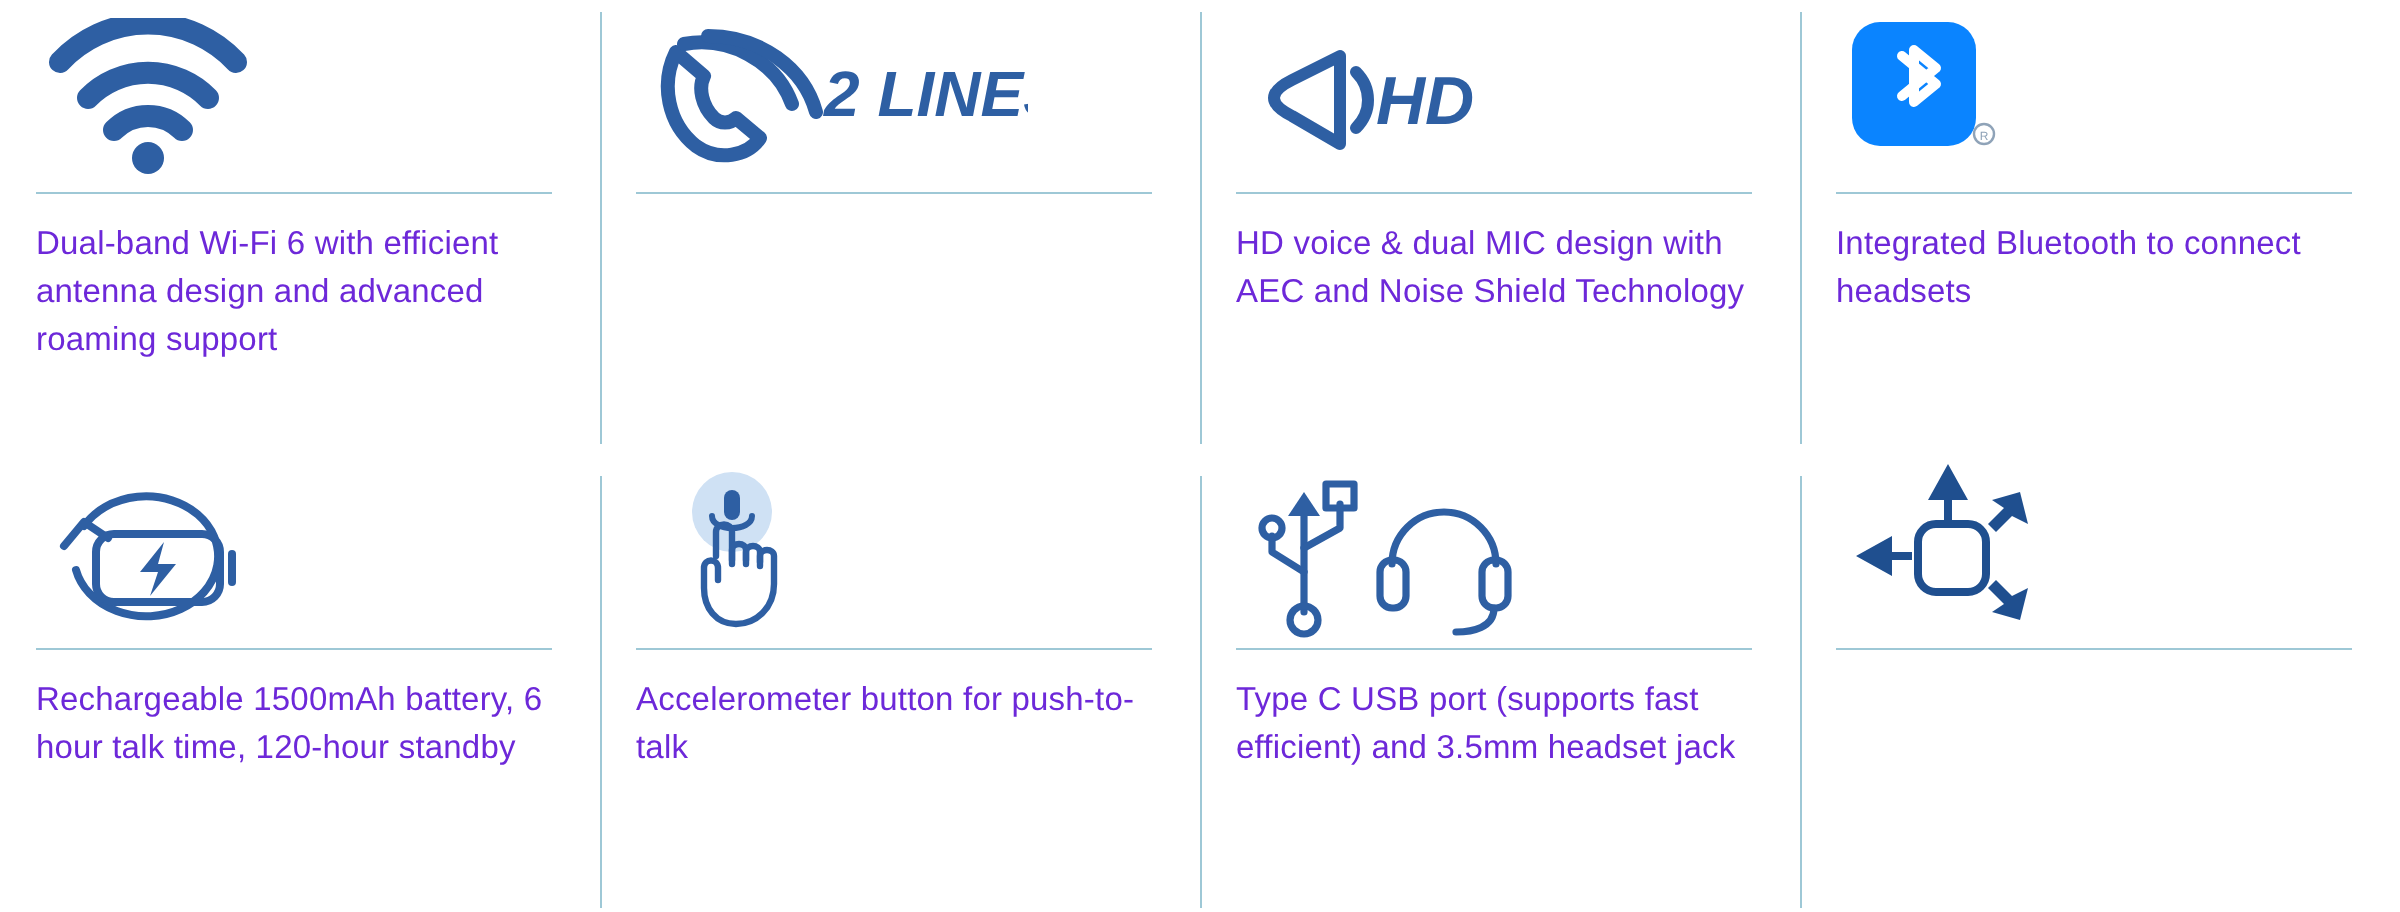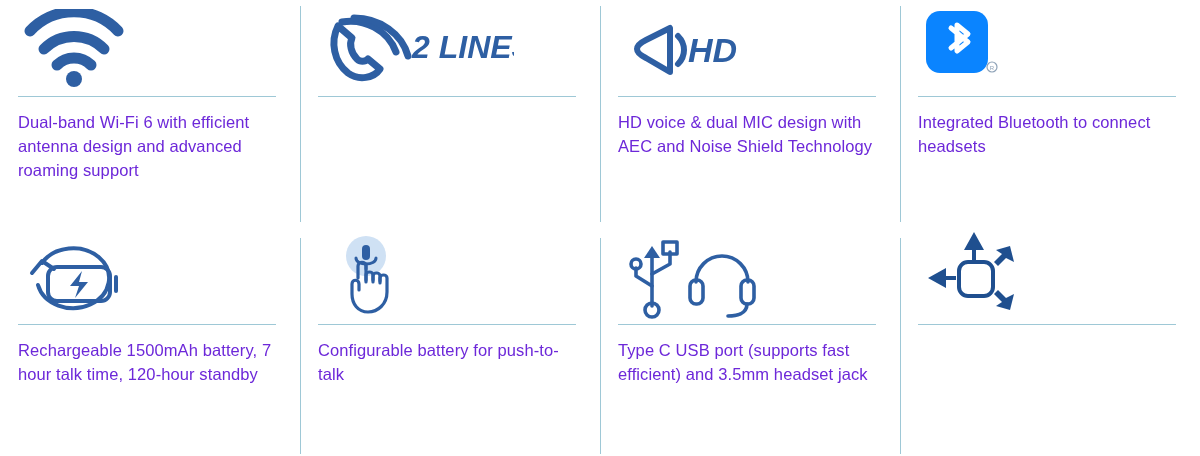--- a/index.html
+++ b/index.html
@@ -136,41 +136,41 @@
         <g fill="none" stroke="#2e5fa3" stroke-width="4" stroke-linecap="round" stroke-linejoin="round">
           <path d="M18 30 A36 30 0 1 1 14 52"></path>
           <path d="M8 40 L18 28 L30 36"></path>
           <rect x="24" y="34" width="62" height="34" rx="9"></rect>
           <path d="M92 44 L92 58"></path>
         </g>
         <path d="M58 38 L46 53 L55 53 L51 65 L64 49 L55 49 Z" fill="#2e5fa3"></path>
       </svg>
     </div>
     <div class="rule"></div>
-    <div class="caption">Rechargeable 1500mAh battery, 7 hour talk time, 120-hour standby</div>
+    <div class="caption">Rechargeable 1500mAh battery, 6 hour talk time, 120-hour standby</div>
   </div>
 
   <div class="cell r2">
     <div class="vline"></div>
     <div class="icon-area">
       <svg width="92" height="92" viewBox="0 0 92 92">
         <circle cx="42" cy="26" r="20" fill="#cfe1f4"></circle>
         <rect x="38" y="15" width="8" height="15" rx="4" fill="#2e5fa3"></rect>
         <path d="M32 28 C32 36 52 36 52 28" fill="none" stroke="#2e5fa3" stroke-width="3" stroke-linecap="round"></path>
         <path d="M42 34 L42 39" stroke="#2e5fa3" stroke-width="3" stroke-linecap="round"></path>
         <g fill="none" stroke="#2e5fa3" stroke-width="3.2" stroke-linecap="round" stroke-linejoin="round">
           <path d="M34 48 L34 36 C34 31 42 31 42 36 L42 52"></path>
           <path d="M42 50 L42 45 C42 41 49 41 49 45 L49 52"></path>
           <path d="M49 50 L49 46 C49 42 56 42 56 46 L56 53"></path>
           <path d="M56 51 L56 48 C56 44 63 44 63 48 L63 62 C63 74 54 82 44 82 C34 82 28 74 28 64 L28 54 C28 49 35 49 35 54 L35 60"></path>
         </g>
       </svg>
     </div>
     <div class="rule"></div>
-    <div class="caption">Configurable battery for push-to-talk</div>
+    <div class="caption">Accelerometer button for push-to-talk</div>
   </div>
 
   <div class="cell r2">
     <div class="vline"></div>
     <div class="icon-area">
       <svg width="150" height="92" viewBox="0 0 150 92">
         <g fill="none" stroke="#2e5fa3" stroke-width="3.6" stroke-linecap="round" stroke-linejoin="round">
           <path d="M28 76 L28 22"></path>
           <path d="M20 28 L28 16 L36 28 Z" fill="#2e5fa3" stroke="none"></path>
           <path d="M28 44 L46 34 L46 22"></path>

